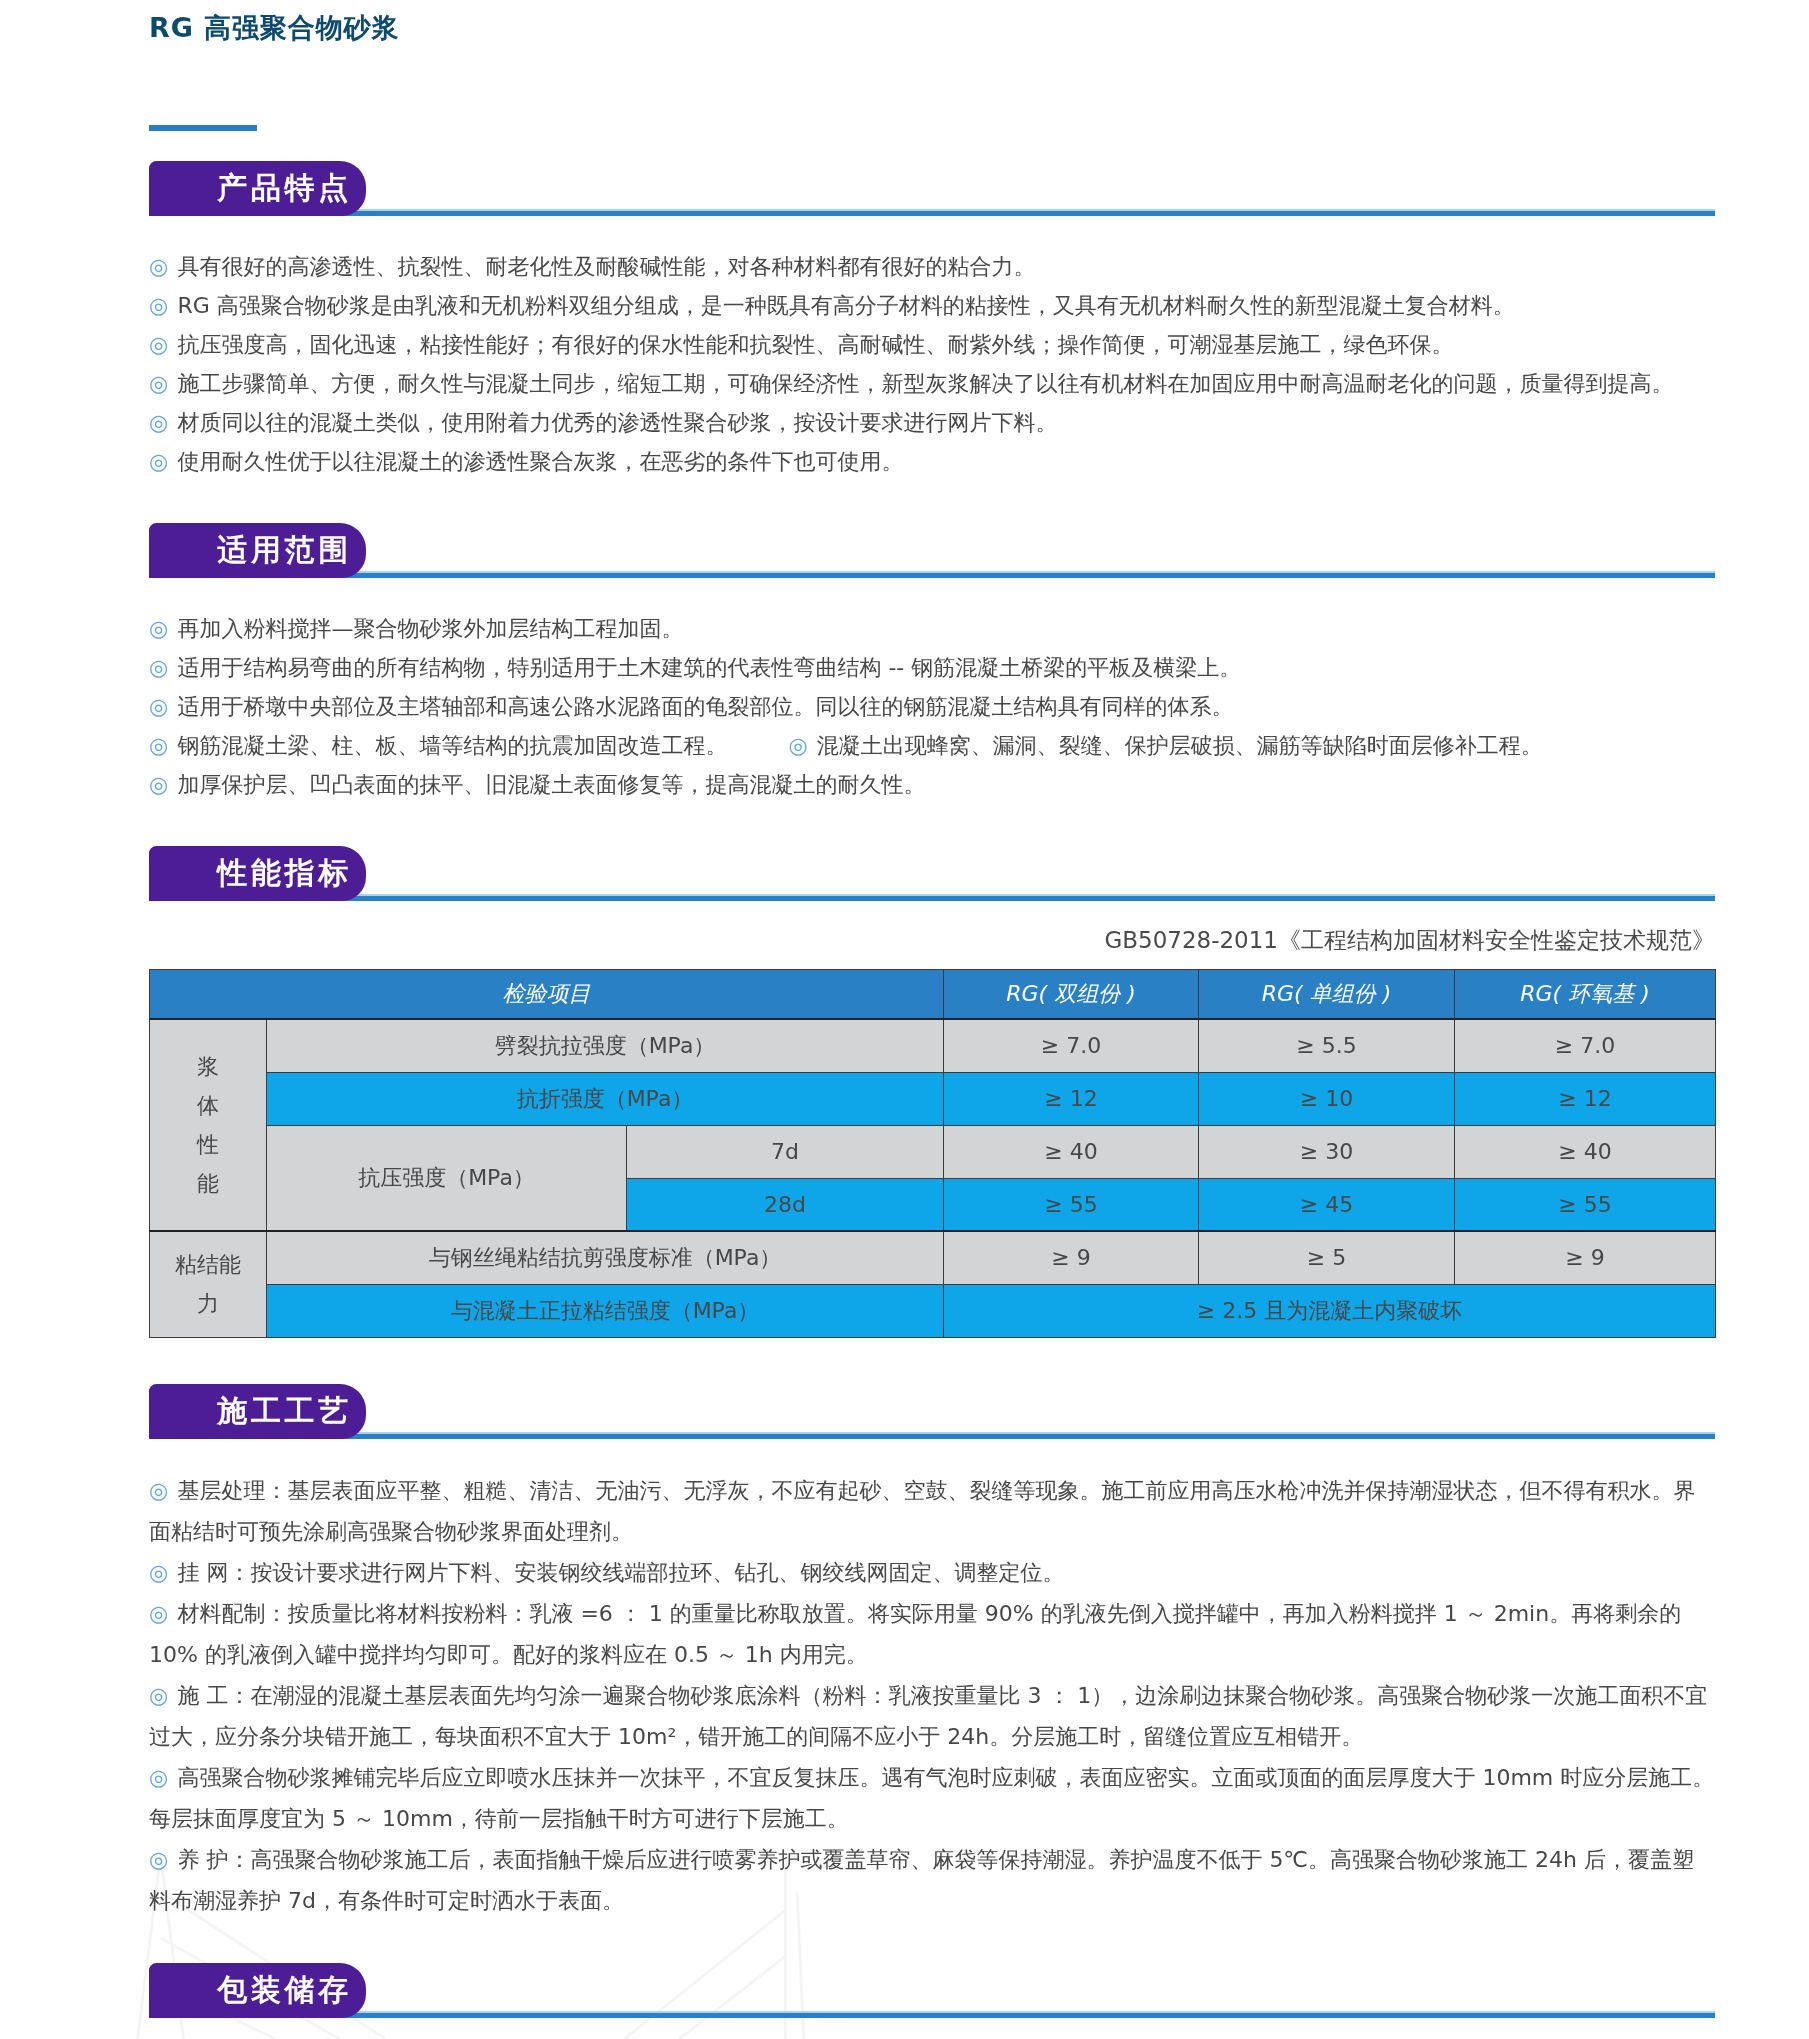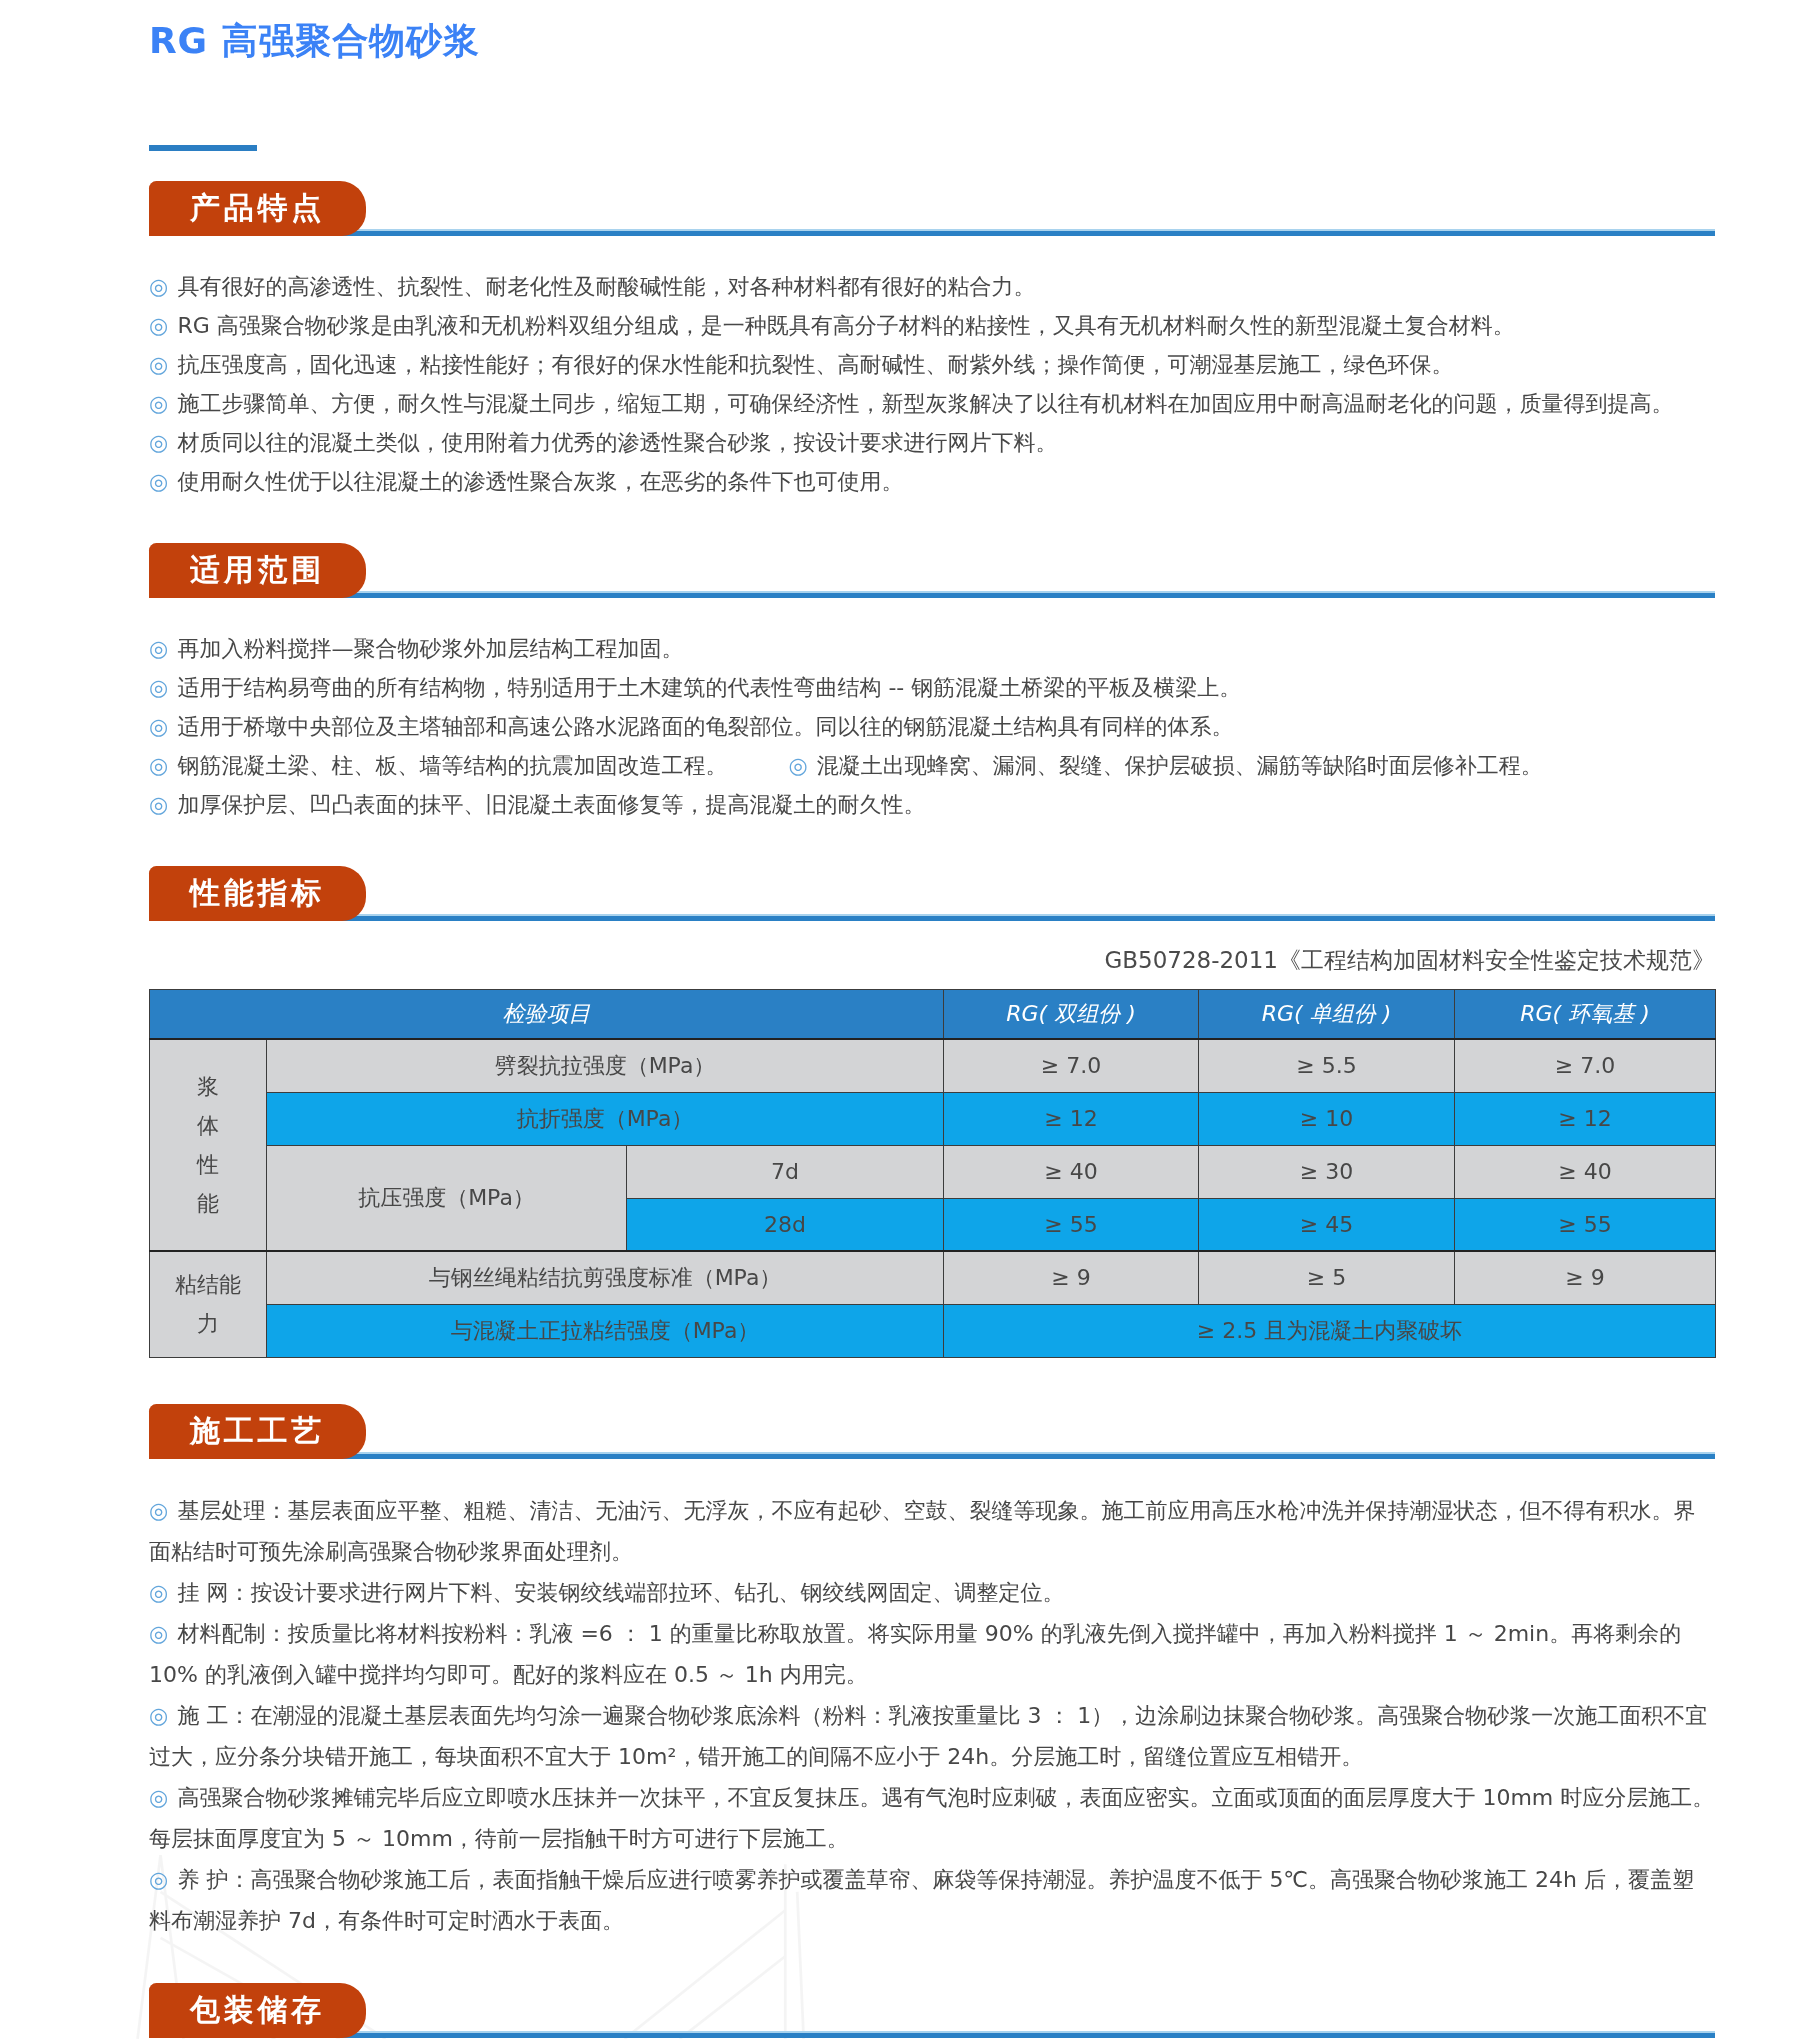--- a/index.html
+++ b/index.html
@@ -3,44 +3,44 @@
 <meta charset="utf-8">
 <style>
   * { box-sizing: border-box; margin: 0; padding: 0; }
   html, body { width: 1809px; height: 2040px; background: #ffffff; overflow: hidden; }
   body { font-family: "DejaVu Sans", sans-serif; color: #474747; position: relative; }
 
   .content { position: relative; margin-left: 149px; width: 1566px; }
 
   
   .page-title {
-    padding-top: 17px;
-    font-size: 36px;
+    padding-top: 10px;
+    font-size: 27px;
     font-weight: bold;
-    color: #3b82f6;
+    color: #0c4a6e;
     letter-spacing: 0.9px;
   }
   .title-underline {
     margin-top: 79px;
     width: 108px;
     height: 5.5px;
     background: #2b7ec3;
   }
 
   
   .section-banner { position: relative; height: 55px; }
   .banner-tab {
     position: absolute; left: 0; top: 0; z-index: 2;
     min-width: 217px; height: 55px;
-    background: #c2410c;
+    background: #4c1d95;
     color: #ffffff;
     font-size: 30px; font-weight: bold;
-    line-height: 53px; text-align: center;
+    line-height: 53px; text-align: right;
     letter-spacing: 3.7px;
-    padding: 0 31px;
+    padding: 0 14px;
     border-radius: 7.3px 26px 24px 0;
   }
   .banner-rule-hi { position: absolute; left: 0; right: 0; bottom: 4.6px; height: 1.8px; background: #a9d3ee; z-index: 1; }
   .banner-rule    { position: absolute; left: 0; right: 0; bottom: 0;   height: 4.6px; background: #2a80c5; z-index: 1; }
 
   
   .list { padding-top: 31px; }
   .list p { font-size: 22px; line-height: 39px; color: #474747; }
   .proc  p { line-height: 41px; }
   .bul { color: #63a6dc; margin-right: 9.2px; }

